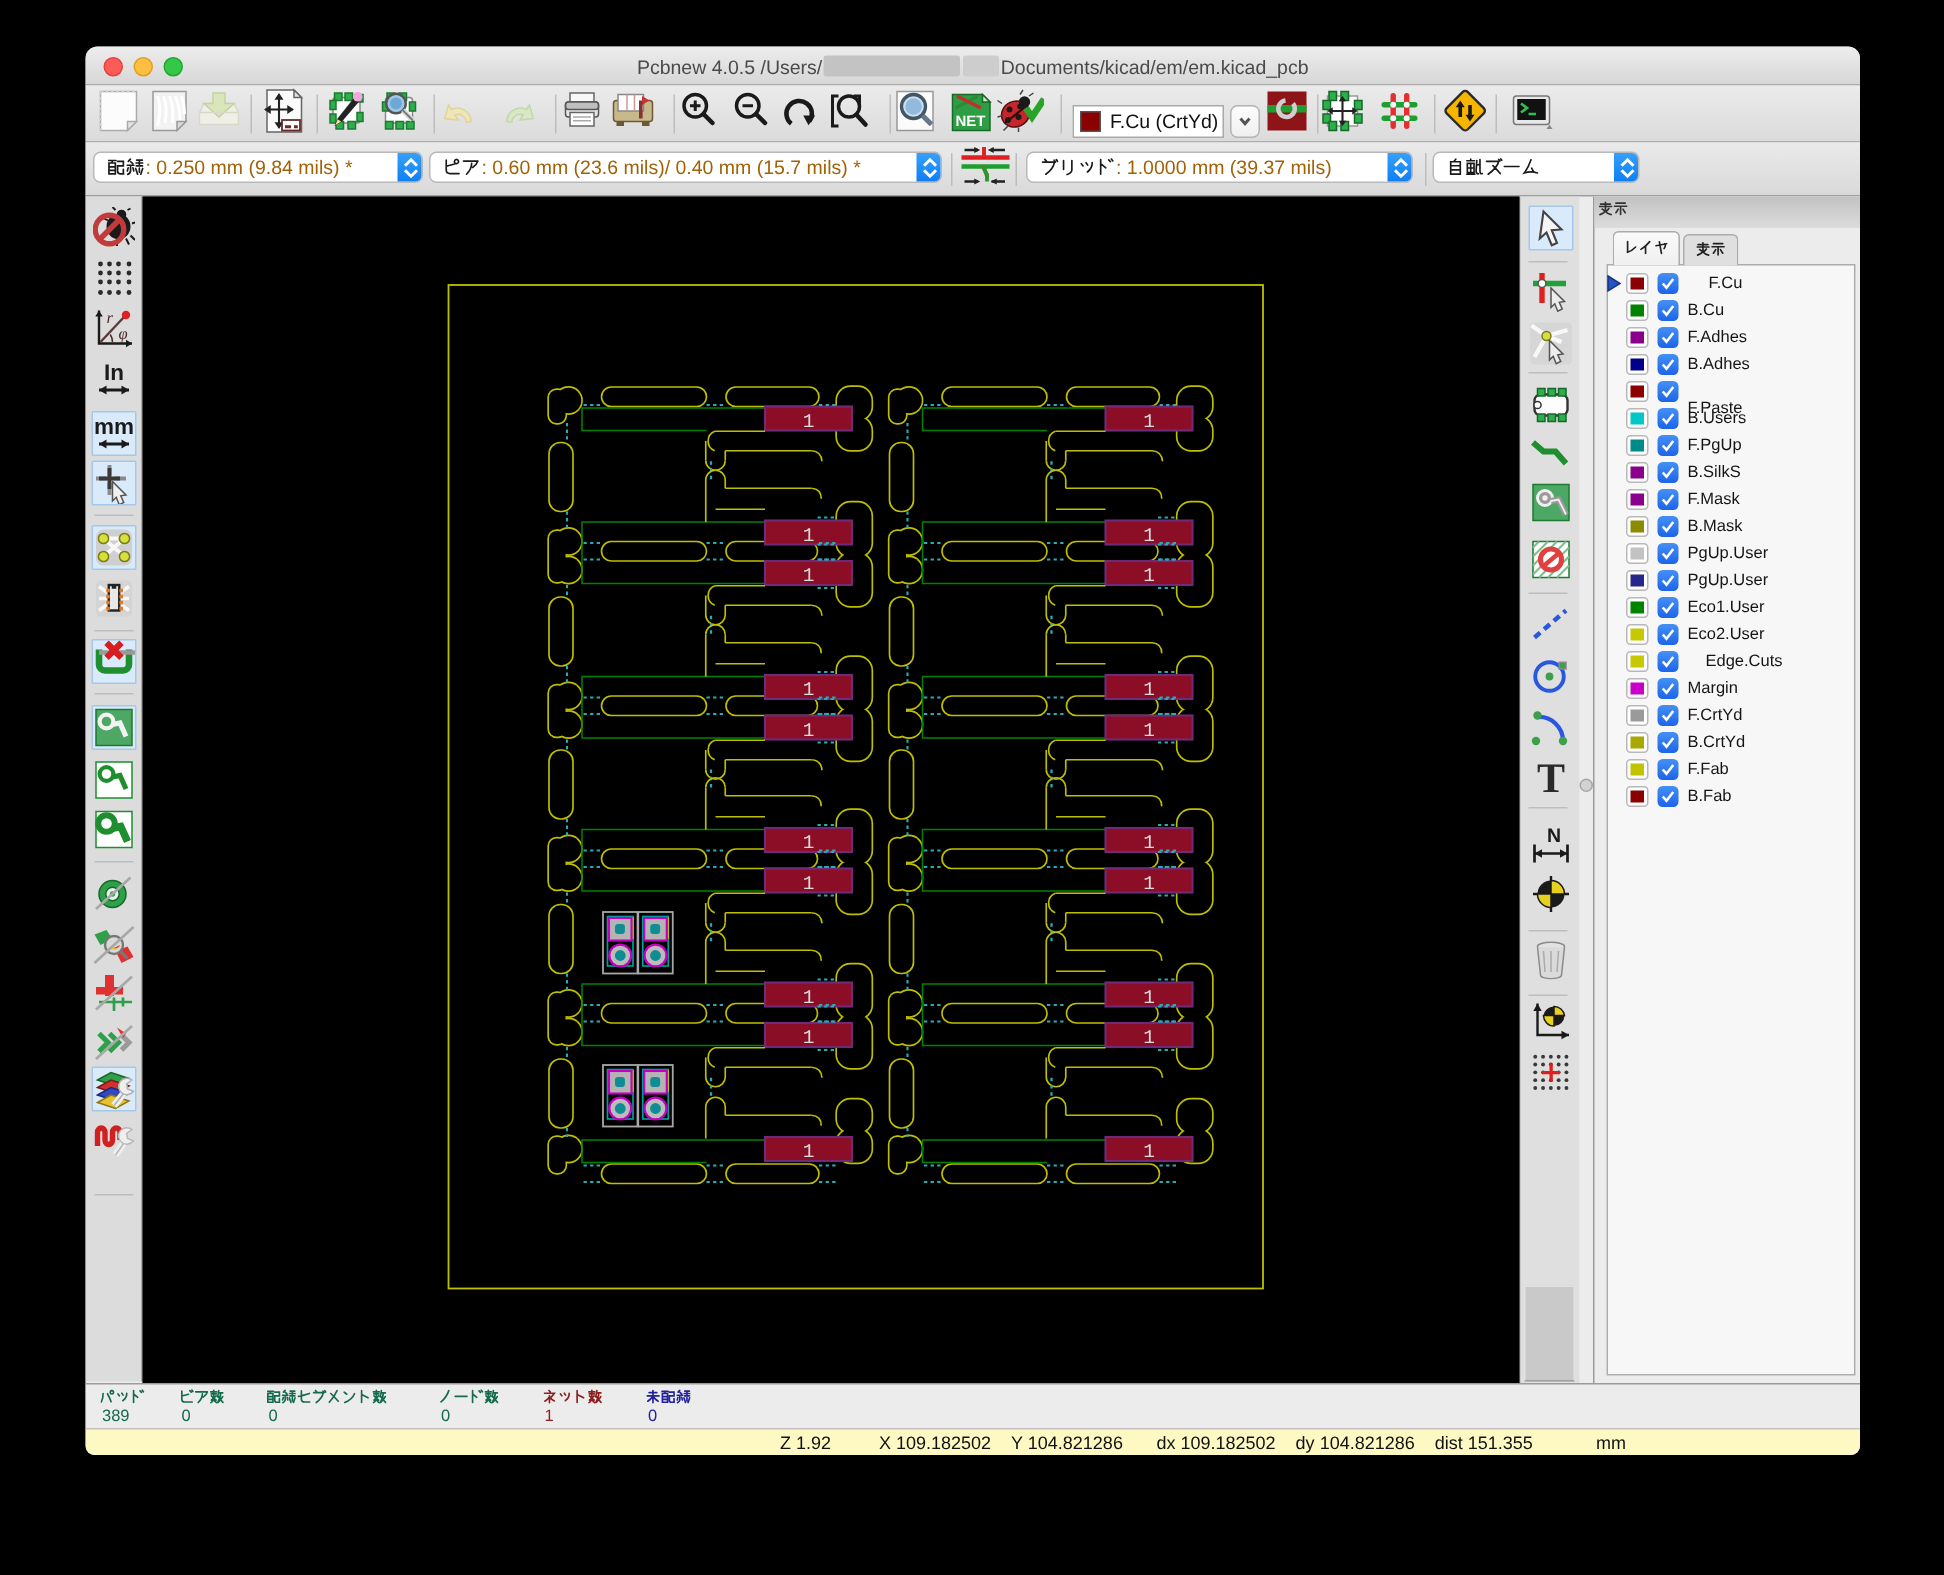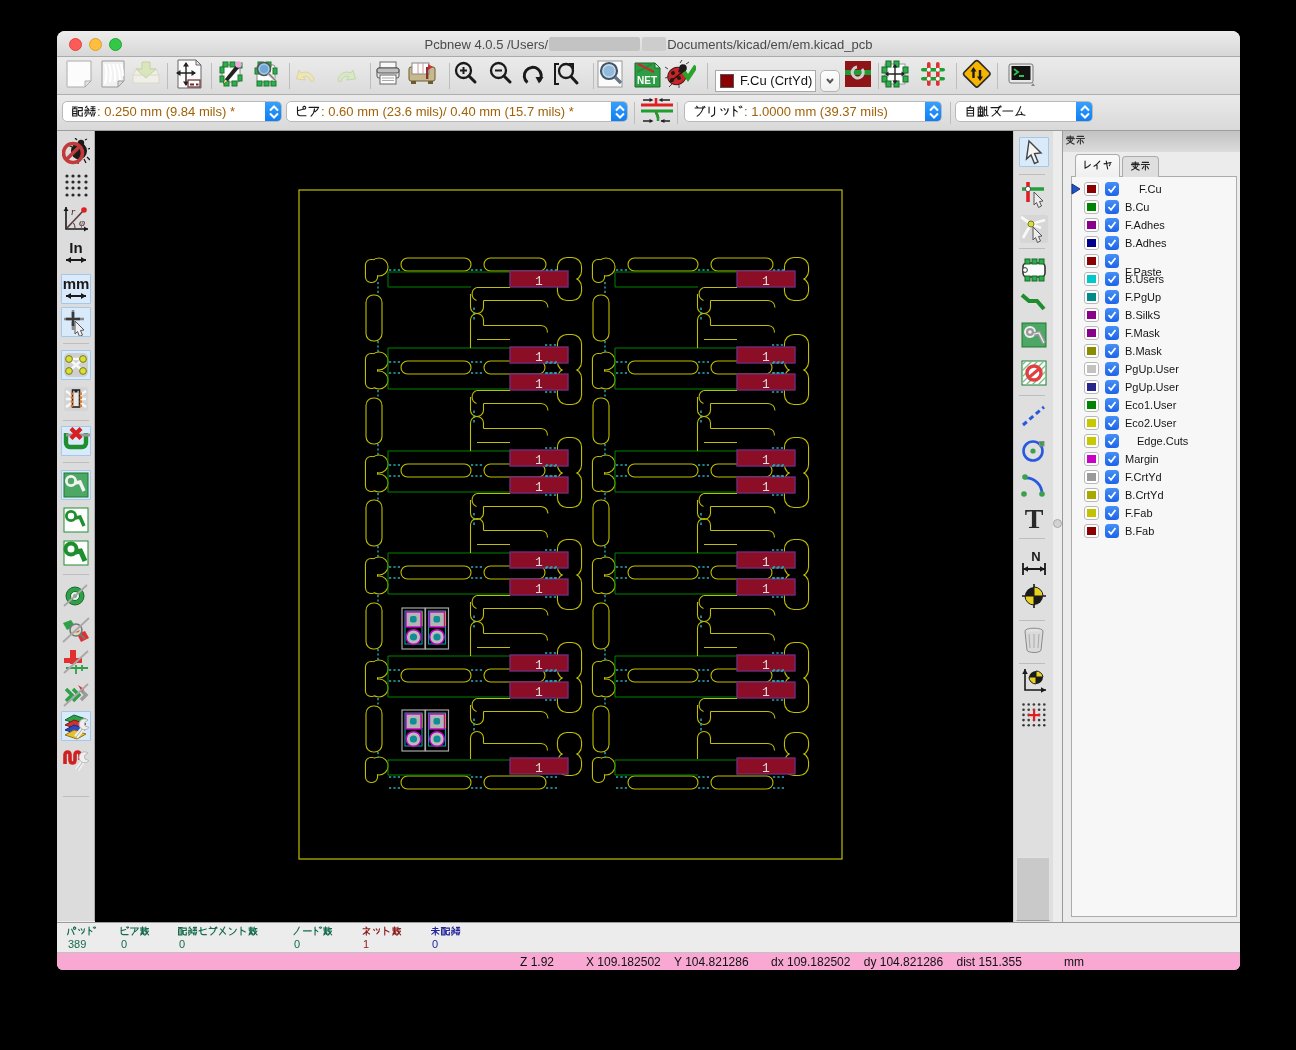--- a/index.html
+++ b/index.html
@@ -16,21 +16,21 @@
 .vsep2{position:absolute;top:7px;width:1px;height:22px;background:#BDBDBD}
 .dd{position:absolute;top:70px;height:21px;background:#fff;border:1px solid #B9B9B9;border-radius:5px;font-size:13px;color:#a16207;padding-left:9px;white-space:nowrap;overflow:hidden;display:flex;align-items:center}
 .step{position:absolute;right:-1px;top:-1px;width:17px;height:21px;background:linear-gradient(#38A2FC,#0C7DF4);border-radius:0 5px 5px 0}
 .step svg{position:absolute;left:2px;top:3px}
 #ltb{position:absolute;left:0;top:100px;width:38px;height:790px;background:#DCDCDC;border-right:1px solid #ACACAC}
 #rtb{position:absolute;left:956px;top:100px;width:40px;height:791px;background:#DFDFDF;border-left:1px solid #C8C8C8}
 #rpanel{position:absolute;left:1005px;top:100px;width:178px;height:791px;background:#ECECEC;border-left:1px solid #9A9A9A}
 .hsep{position:absolute;left:6px;width:26px;height:1px;background:#BDBDBD}
 .selbg{position:absolute;background:#D9EAFB;border:1px solid #A6C8E8;border-radius:1px}
 #status1{position:absolute;left:0;top:891px;width:1183px;height:30px;background:#ECECEC;border-top:1px solid #9B9B9B;font-size:11px}
-#status2{position:absolute;left:0;top:921px;width:1183px;height:18px;background:#f9a8d4;border-top:1px solid #C2C2C2;font-size:12px;color:#111}
+#status2{position:absolute;left:0;top:921px;width:1183px;height:18px;background:#fef9c3;border-top:1px solid #C2C2C2;font-size:12px;color:#111}
 .s1l{position:absolute;top:3px;white-space:nowrap}
 .s1v{position:absolute;top:15px;white-space:nowrap}
 .s2{position:absolute;top:2px;white-space:nowrap}
 .icon{position:absolute}
 #canvas{position:absolute;left:38px;top:100px;width:918px;height:791px;background:#000}
 .tab{position:absolute;font-size:12px;text-align:center;border:1px solid #ACACAC;border-bottom:none;border-radius:4px 4px 0 0;color:#222}
 .lrow{position:absolute;font-size:11px;color:#151515}
 </style></head><body>
 <div id="win">
     <div id="titlebar">

